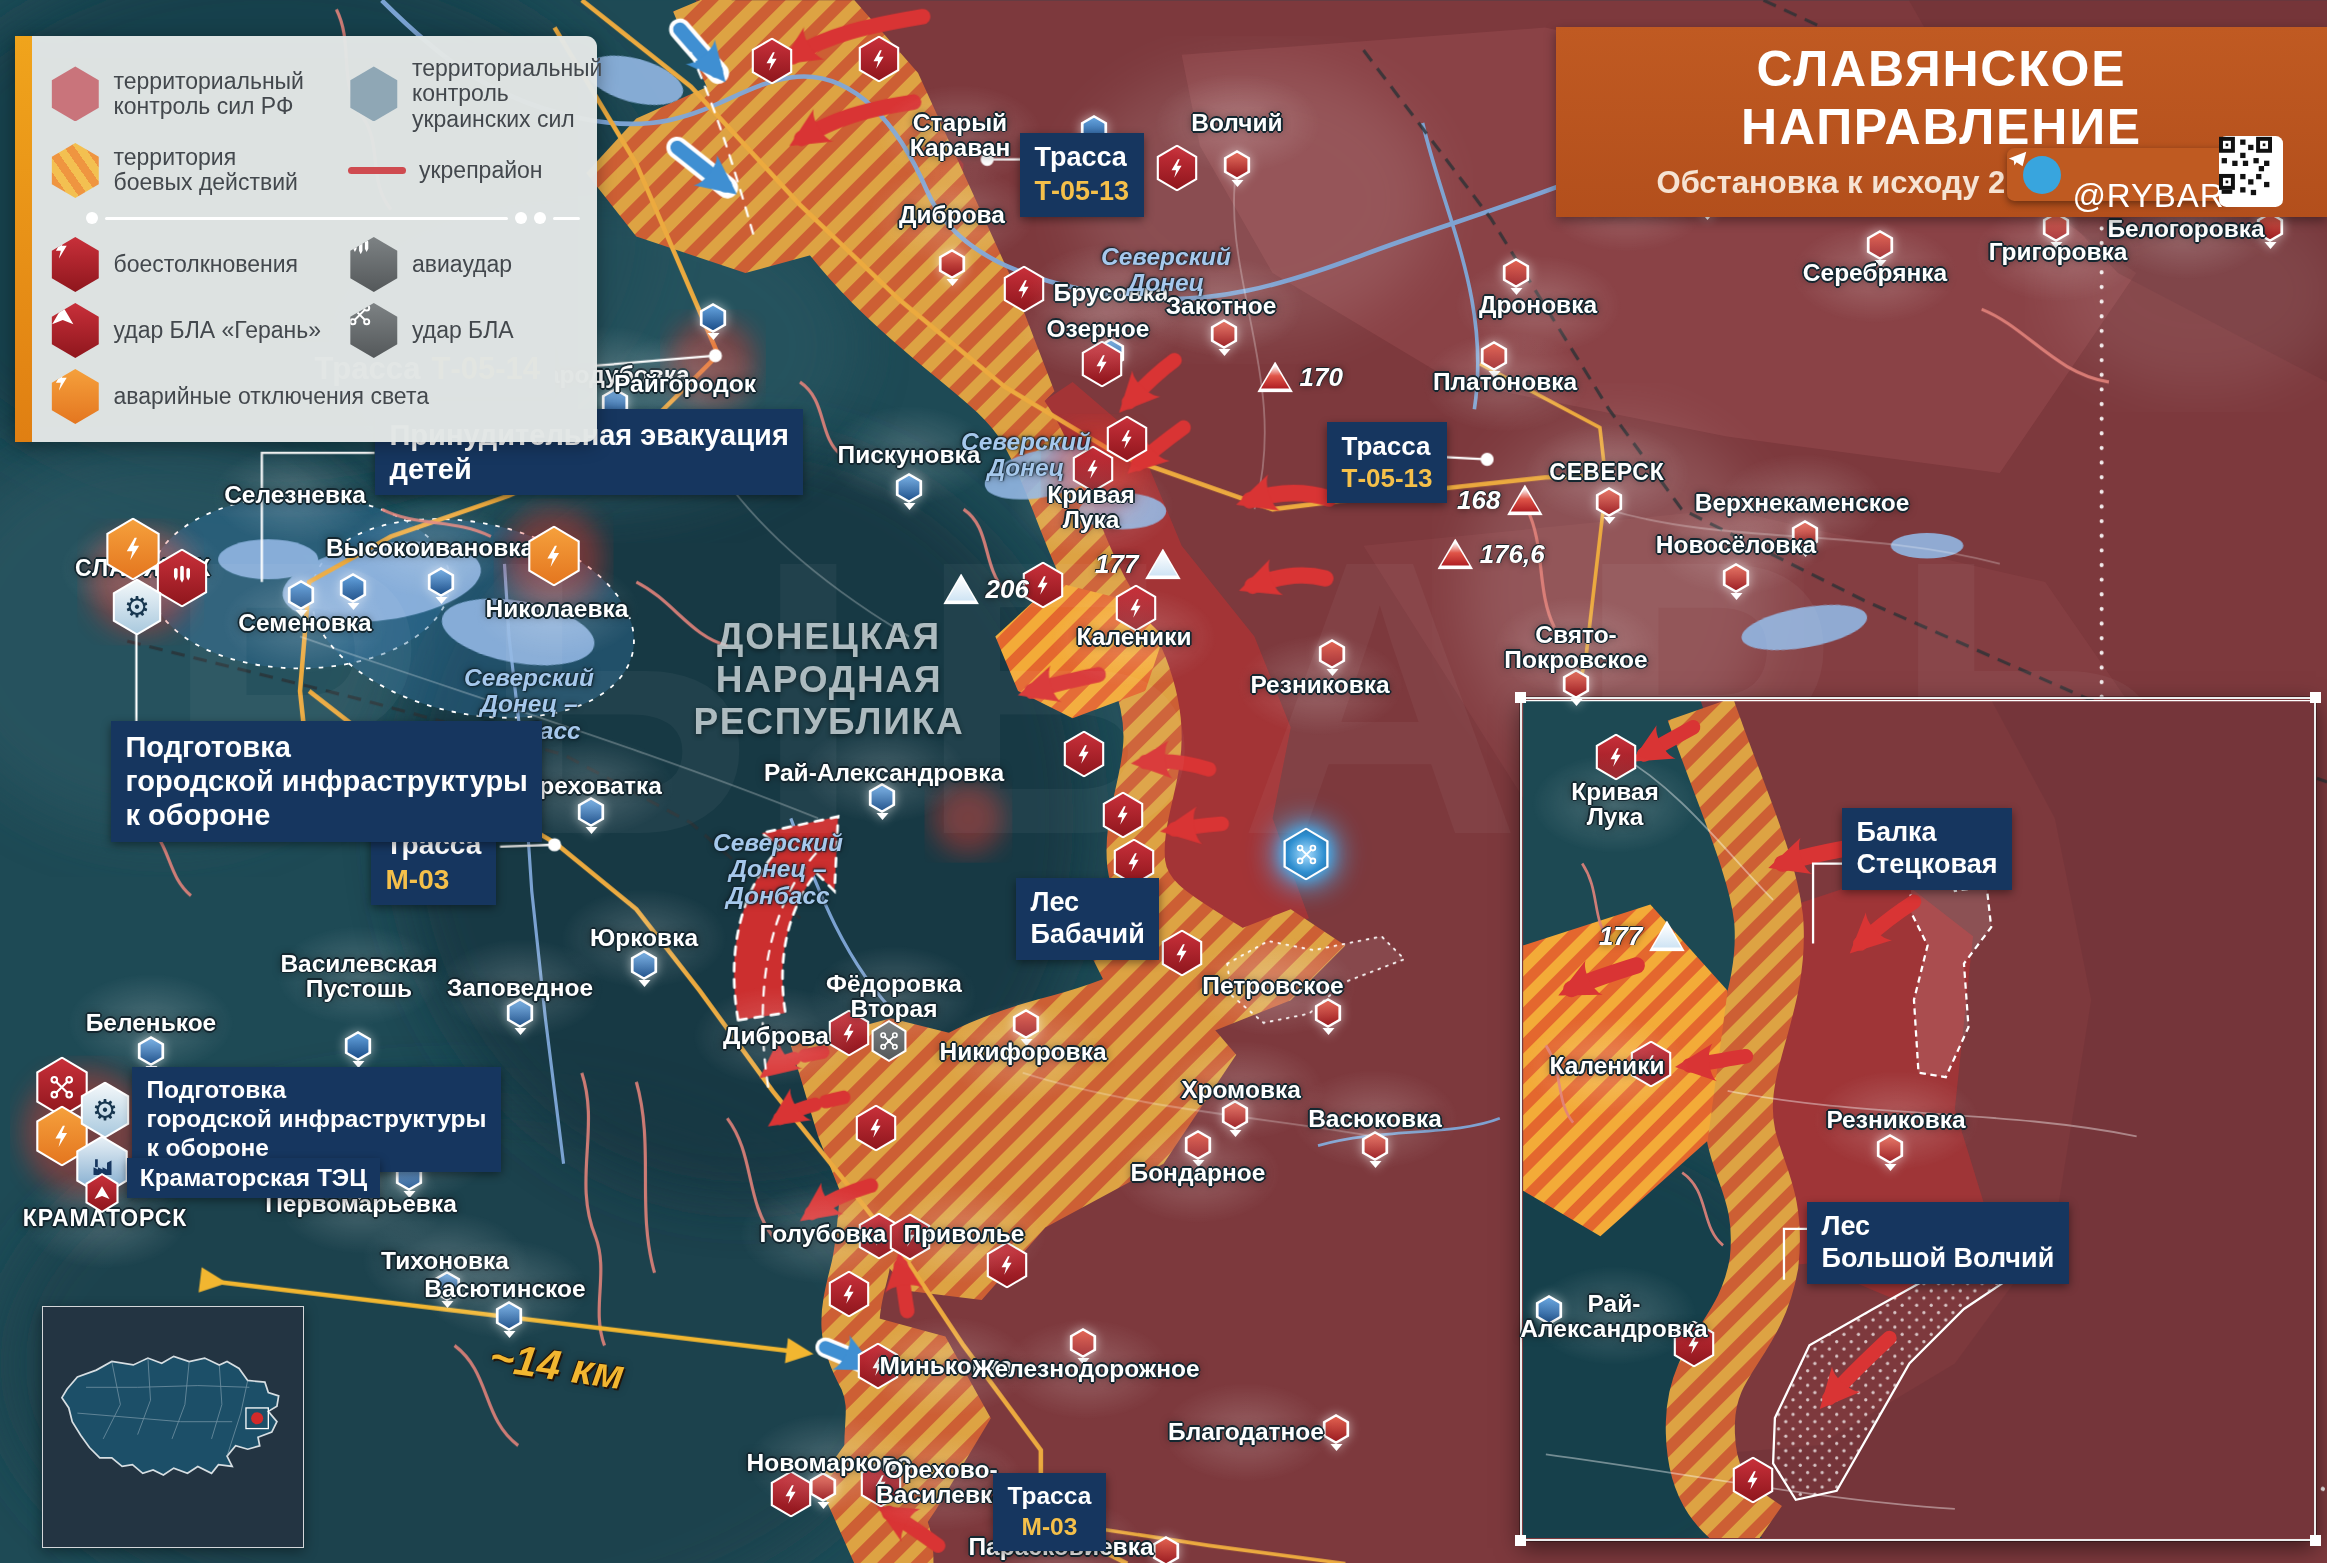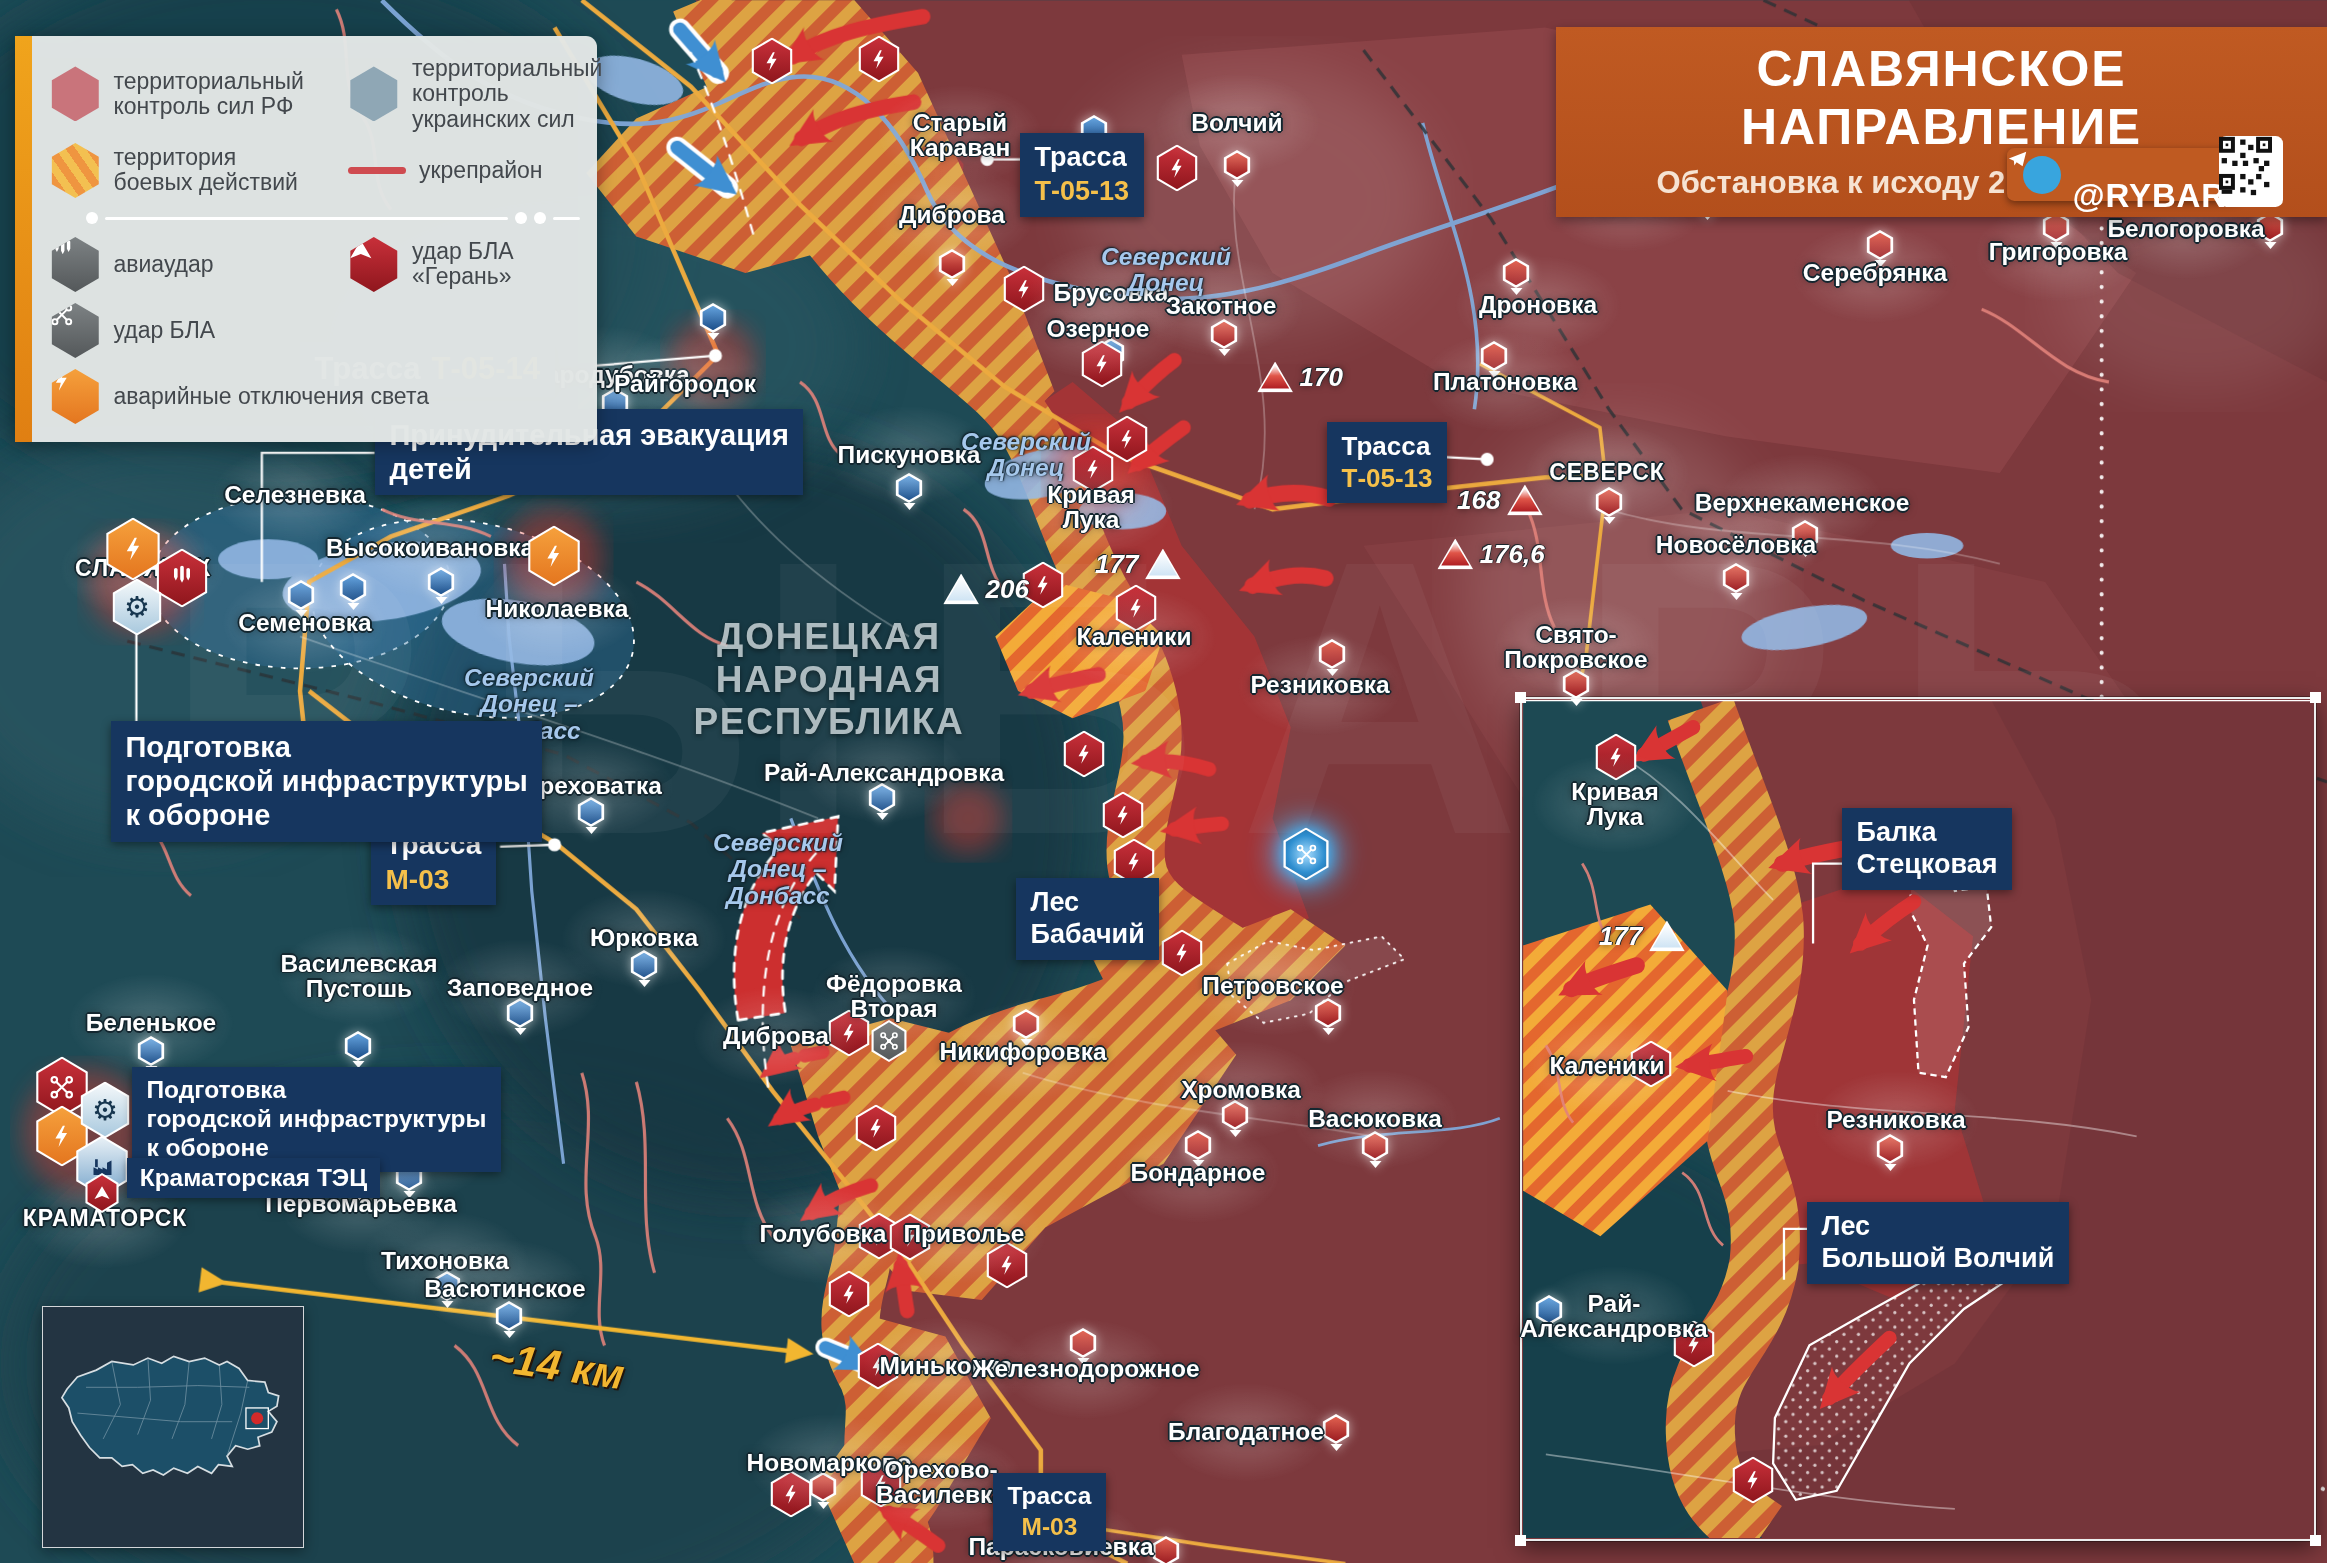--- a/index.html
+++ b/index.html
@@ -98,21 +98,21 @@
 
   
   .titlebar{position:absolute;left:1556px;top:27px;width:771px;padding:12.7px 27px 16.4px;z-index:8;
       background:linear-gradient(180deg,#c05a22,#b34f1c);box-shadow:0 3.6px 11px rgba(0,0,0,.4);}
   .titlebar .t1{color:#fff;font-weight:800;font-size:50px;letter-spacing:1.8px;text-align:center;}
   .titlebar .t2{color:#f6e3d3;font-weight:700;font-size:31px;text-align:center;margin-top:9px;}
   .badge{position:absolute;left:2007px;top:148px;height:53px;display:flex;align-items:center;gap:11px;
       background:#bf5a21;border-radius:7.3px;padding:5.5px 16.4px;z-index:8;box-shadow:0 2.7px 7.3px rgba(0,0,0,.4);}
   .badge .tg{width:38px;height:38px;border-radius:50%;background:#38a5de;display:flex;
       align-items:center;justify-content:center;}
-  .badge .bt{color:#fff;font-weight:700;font-size:33px;letter-spacing:0.9px;margin-top:42px;}
+  .badge .bt{color:#fff;font-weight:400;font-size:33px;letter-spacing:0.9px;margin-top:42px;}
   .qr{position:absolute;left:2219px;top:136px;width:64px;height:71px;background:#fff;border-radius:7.3px;
       padding:5.5px;z-index:8;}
 
   
   .inset-frame{position:absolute;left:1520px;top:697px;width:796px;height:844px;z-index:4;
       border:2.7px solid #eceeee;box-shadow:0 0 0 0.9px rgba(0,0,0,.35),0 7.3px 22px rgba(0,0,0,.5);}
   .inset-frame .ck{position:absolute;width:11px;height:11px;background:#fff;}
   .minimap{position:absolute;left:42px;top:1306px;width:262px;height:242px;z-index:4;
       border:1.8px solid rgba(255,255,255,.8);background:#233442;box-shadow:0 3.6px 12.7px rgba(0,0,0,.4);}
   .wm{position:absolute;left:164px;top:473px;width:1909px;text-align:center;z-index:1;
@@ -864,20 +864,28 @@
       </div>
       <div class="ldiv">
         <span class="dt"></span>
           <span class="ln"></span>
           <span class="dt"></span>
           <span class="dt"></span>
           <span class="ln" style="flex:0 0 27px"></span>
       </div>
       <div class="lcols">
         <div class="lrow">
+          <span class="lhex clash">
+            <svg width="23.6" height="23.6" viewBox="0 0 24 24">
+                <path d="M13 2 6 14h5l-2 8 8-13h-5l3-7z" fill="#fff"></path>
+              </svg>
+            </span>
+          <span class="ltext">боестолкновения</span>
+        </div>
+        <div class="lrow">
           <span class="lhex gray">
             <svg width="25.5" height="25.5" viewBox="0 0 24 24">
                 <path fill="#fff" d="M6.5 3c.9 0 1.6.7 1.6 1.6V11l-1.6 3.2L4.9 11V4.6C4.9 3.7 5.6 3 6.5 3zM12 1c.9 0 1.6.7 1.6 1.6V13l-1.6 3.2L10.4 13V2.6C10.4 1.7 11.1 1 12 1zM17.5 3c.9 0 1.6.7 1.6 1.6V11l-1.6 3.2L15.9 11V4.6c0-.9.7-1.6 1.6-1.6z"></path>
               </svg>
             </span>
           <span class="ltext">авиаудар</span>
         </div>
         <div class="lrow">
           <span class="lhex clash">
             <svg width="25.5" height="25.5" viewBox="0 0 24 24">

